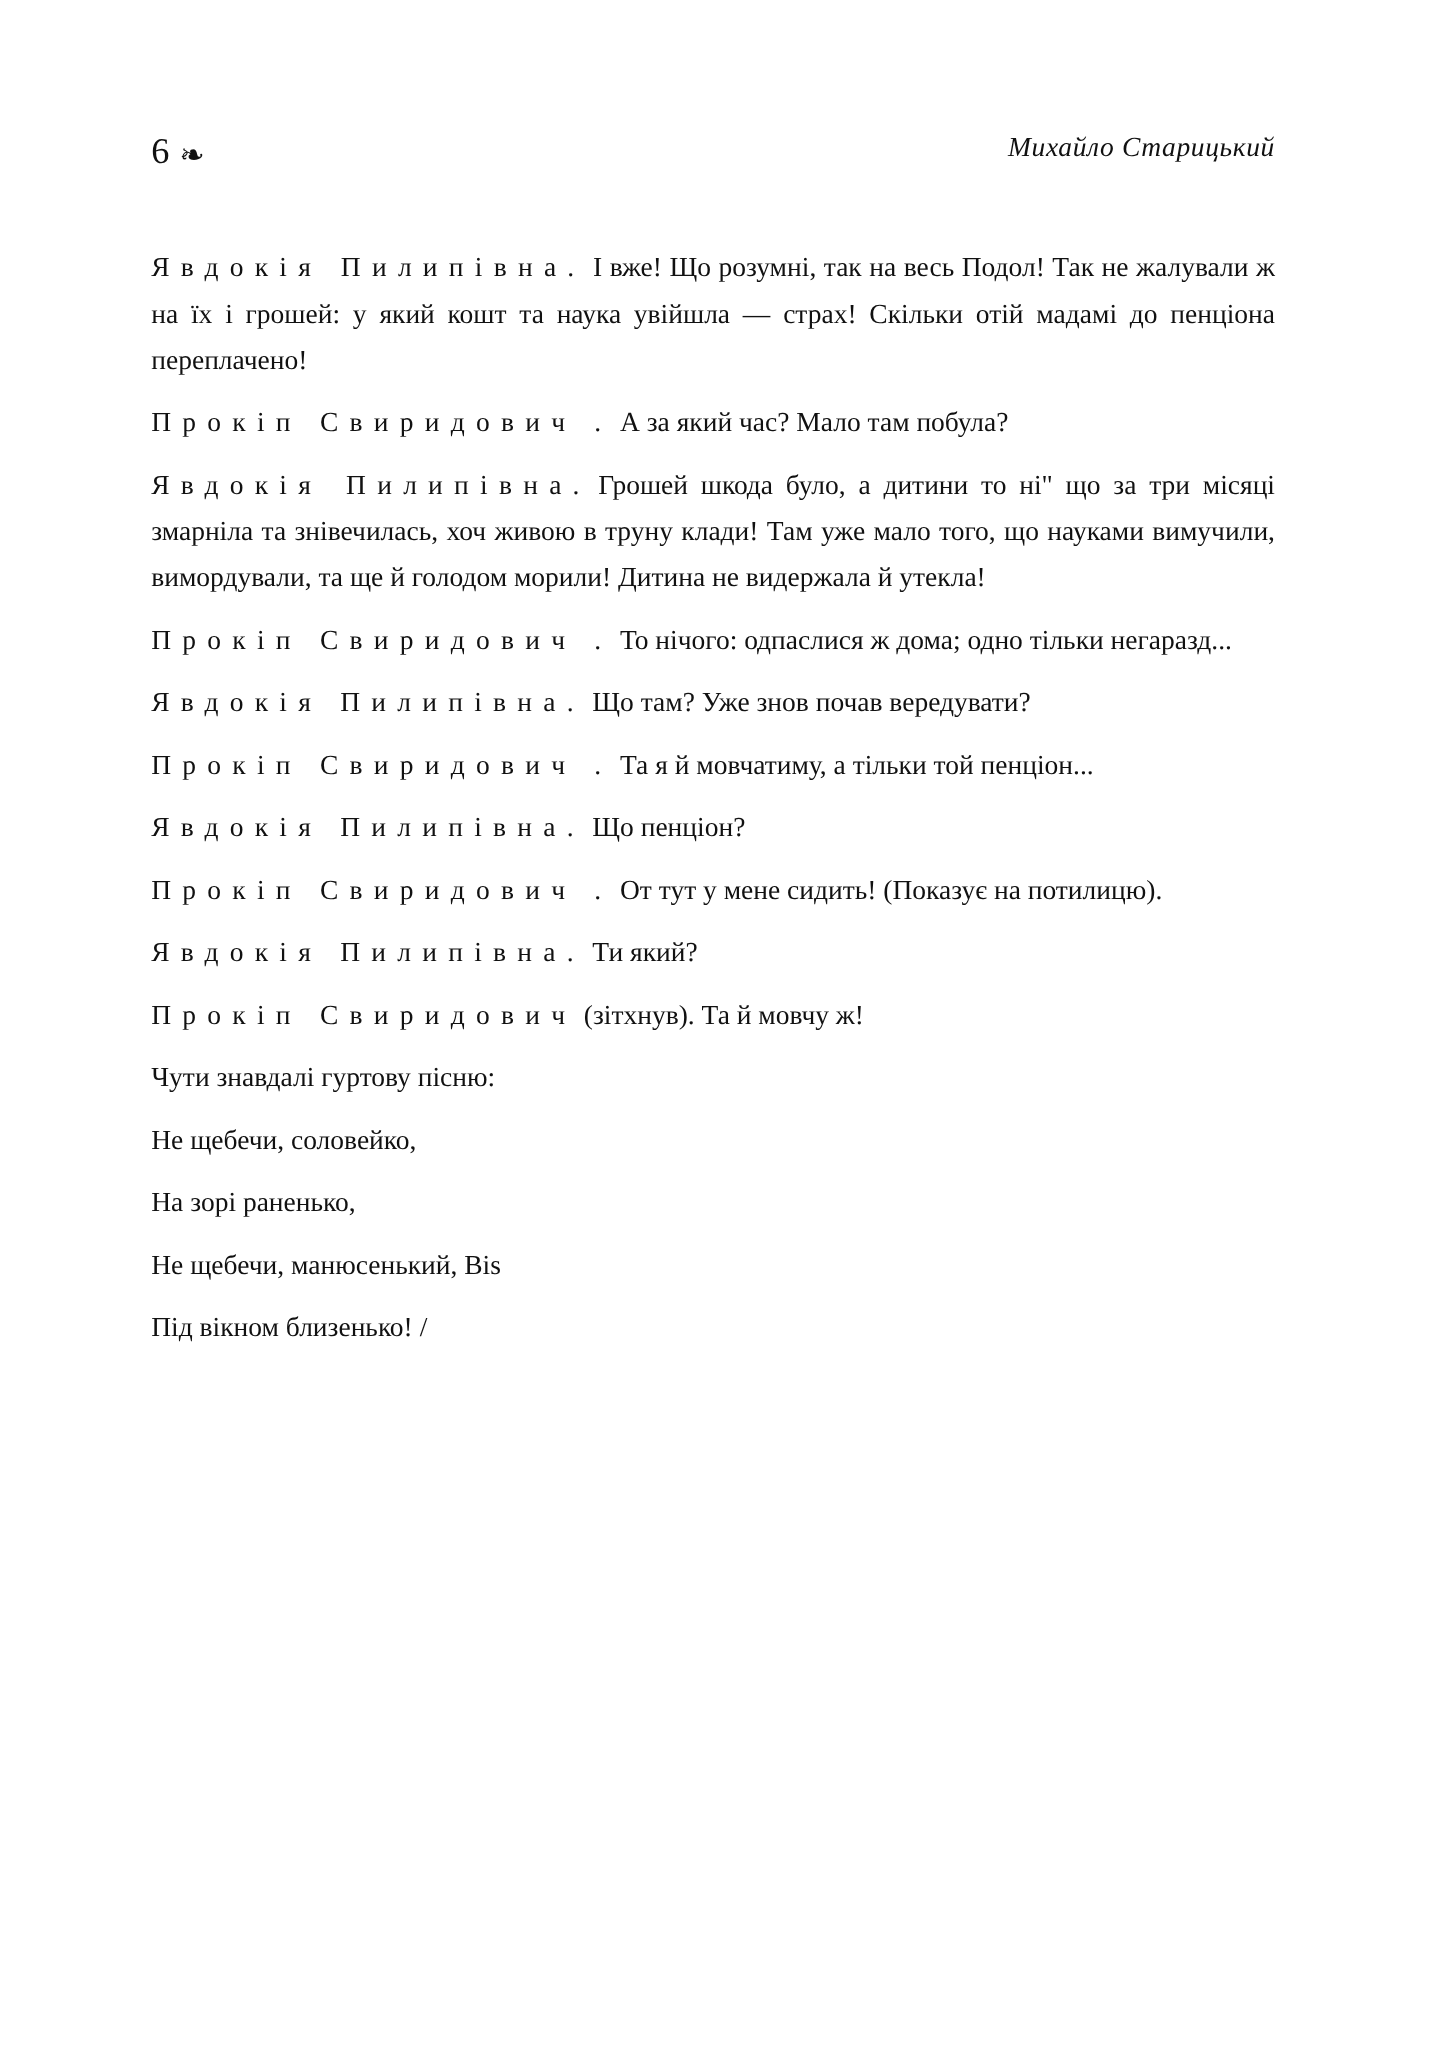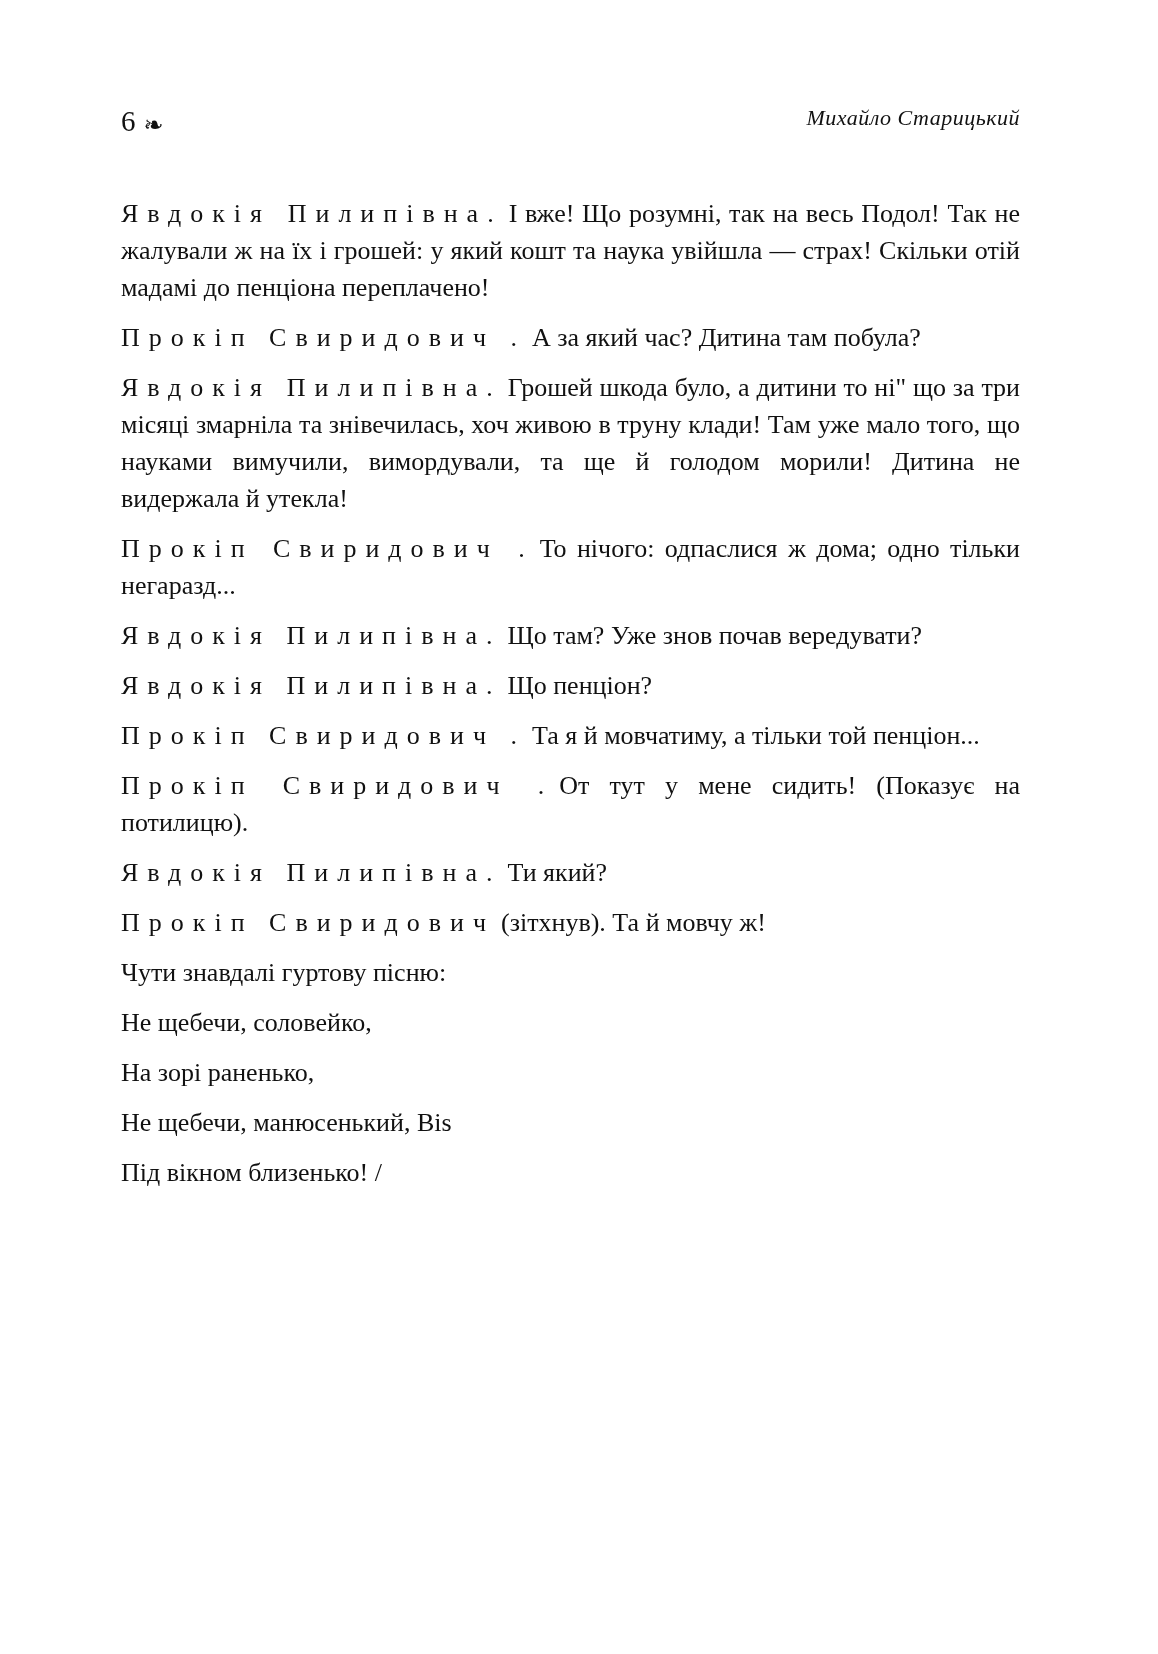--- a/index.html
+++ b/index.html
@@ -45,21 +45,21 @@
     text-align: right;
     top: 0;
     font-style: italic;
     font-size: 22px;
     letter-spacing: 0.5px;
   }
   .text-block {
     margin-top: 56px;
     margin-left: 121px;
     width: 899px;
-    font-size: 26px;
+    font-size: 22px;
     line-height: 37px;
     text-align: justify;
   }
   .text-block p {
     margin: 0 0 13px 0;
     padding: 0;
   }
   .speaker {
     letter-spacing: 9px;
     margin-right: 6px;
@@ -76,33 +76,33 @@
       <span class="page-number">6</span>
       <span class="ornament">❧</span>
     </div>
     <div class="running-title">Михайло Старицький</div>
   </div>
 
   <div class="text-block">
 
     <p><span class="speaker">Явдокія Пилипівна.</span><span>І вже! Що розумні, так на весь Подол! Так не жалували ж на їх і грошей: у який кошт та наука увійшла — страх! Скільки отій мадамі до пенціона переплачено!</span></p>
 
-    <p><span class="speaker">Прокіп Свиридович .</span><span>А за який час? Дитина там побула?</span></p>
+    <p><span class="speaker">Прокіп Свиридович .</span><span>А за який час? Мало там побула?</span></p>
 
 
 
     <p><span class="speaker">Явдокія Пилипівна.</span><span>Грошей шкода було, а дитини то ні" що за три місяці змарніла та знівечилась, хоч живою в труну клади! Там уже мало того, що науками вимучили, вимордували, та ще й голодом морили! Дитина не видержала й утекла!</span></p>
 
     <p><span class="speaker">Прокіп Свиридович .</span><span>То нічого: одпаслися ж дома; одно тільки негаразд...</span></p>
 
     <p><span class="speaker">Явдокія Пилипівна.</span><span>Що там? Уже знов почав вередувати?</span></p>
 
+    <p><span class="speaker">Прокіп Свиридович .</span><span>Та я й мовчатиму, а тільки той пенціон...</span></p>
+
     <p><span class="speaker">Явдокія Пилипівна.</span><span>Що пенціон?</span></p>
-
-    <p><span class="speaker">Прокіп Свиридович .</span><span>Та я й мовчатиму, а тільки той пенціон...</span></p>
 
     <p><span class="speaker">Прокіп Свиридович .</span><span>От тут у мене сидить! (Показує на потилицю).</span></p>
 
     <p><span class="speaker">Явдокія Пилипівна.</span><span>Ти який?</span></p>
 
     <p><span class="speaker">Прокіп Свиридович</span><span>(зітхнув). Та й мовчу ж!</span></p>
 
     <p><span>Чути знавдалі гуртову пісню:</span></p>
 
     <p><span>Не щебечи, соловейко,</span></p>

